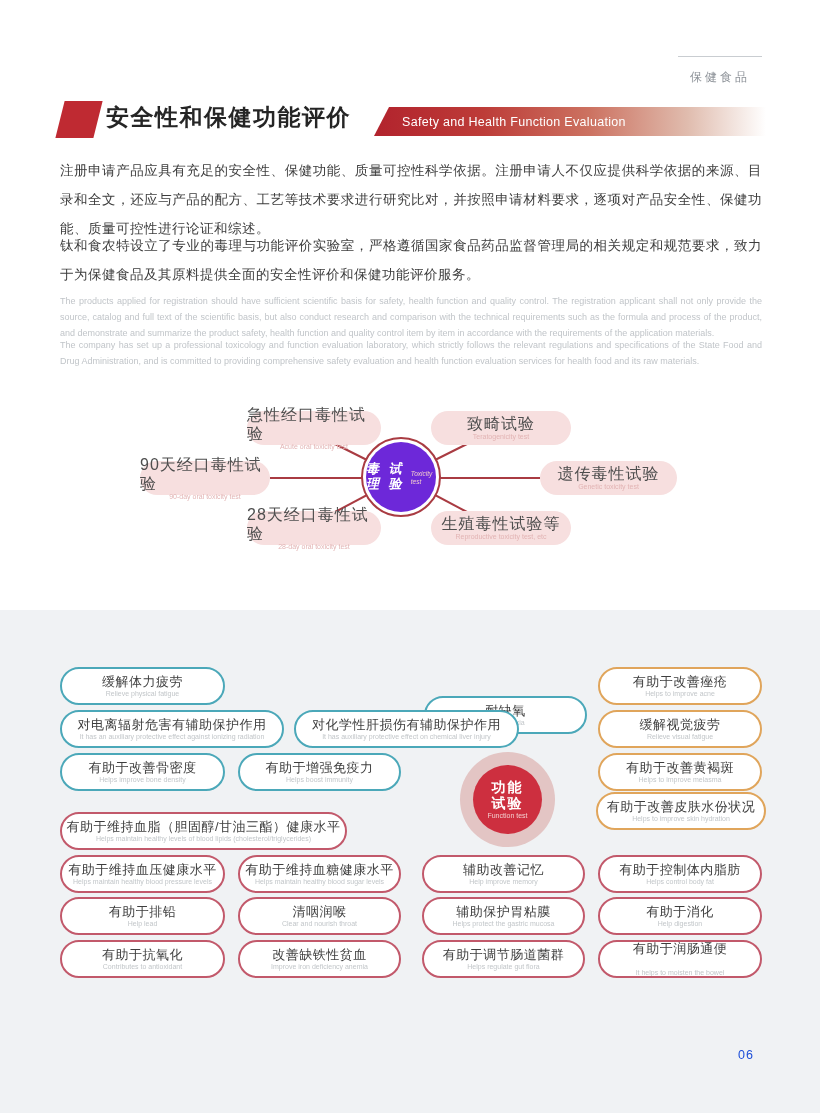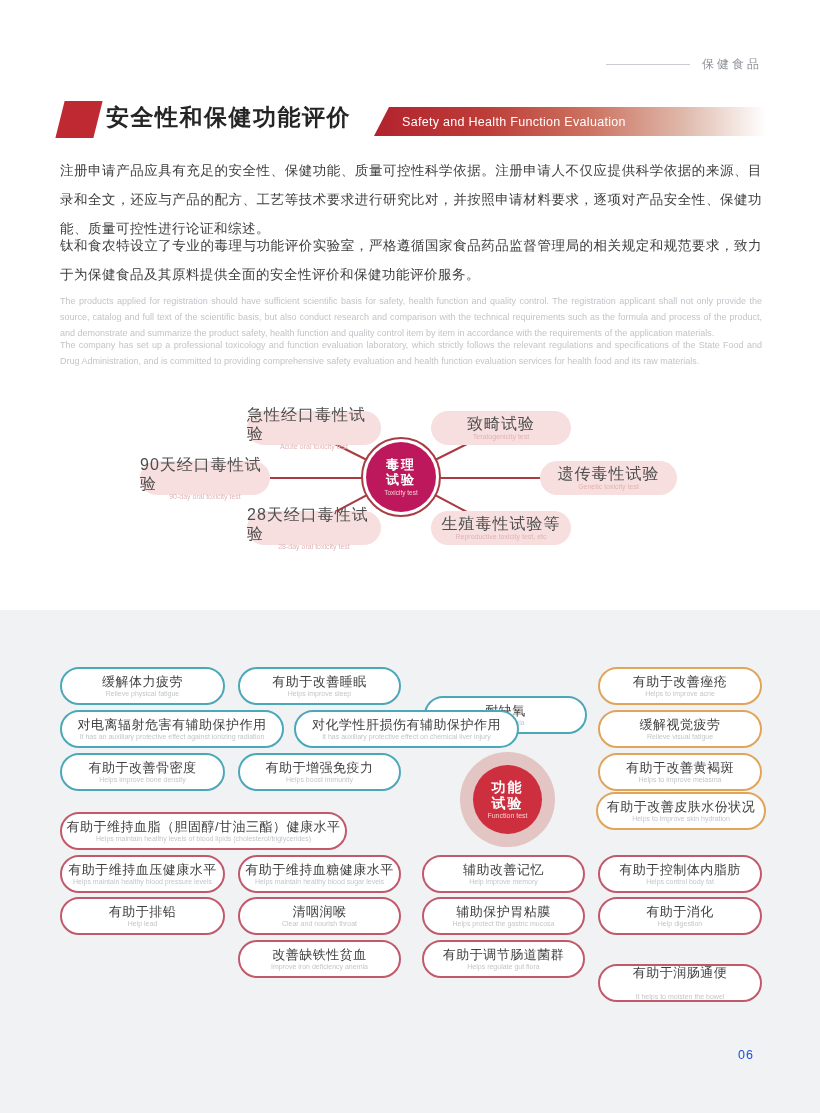--- a/index.html
+++ b/index.html
@@ -3,21 +3,21 @@
 <meta charset="utf-8">
 <style>
   html,body{margin:0;padding:0;background:#e9eaec;}
   .page{
     position:relative;width:820px;height:1113px;margin:0 auto;
     background:#ffffff;overflow:hidden;
     font-family:"Liberation Sans","DejaVu Sans",sans-serif;
     outline:1px solid #e6e8ea;
   }
   
-  .corner{position:absolute;top:56px;right:58px;display:flex;align-items:center;gap:12px;}
+  .corner{position:absolute;top:56px;right:58px;display:flex;align-items:center;gap:12px;flex-direction:column;}
   .corner .rule{width:84px;height:1px;background:#c9cdd1;}
   .corner .tag{font-size:12px;color:#8d9298;letter-spacing:3px;}
   
   .title-block{position:absolute;left:60px;top:101px;width:38px;height:37px;background:#bf2a32;transform:skewX(-14deg);}
   .title-zh{position:absolute;left:106px;top:102px;font-size:23px;font-weight:bold;color:#252525;letter-spacing:1.5px;}
   .ribbon{
     position:absolute;left:374px;top:107px;width:392px;height:29px;box-sizing:border-box;
     background:linear-gradient(90deg,#b2232d 0%,#bd3c38 28%,#cc7261 55%,#e0bcae 80%,rgba(243,236,232,0) 100%);
     clip-path:polygon(15px 0,100% 0,100% 100%,0 100%);
     display:flex;align-items:center;padding-left:28px;
@@ -32,22 +32,22 @@
     position:absolute;height:34px;background:#f7dfdf;border-radius:17px;box-sizing:border-box;
     display:flex;flex-direction:column;align-items:center;justify-content:center;line-height:1.2;
   }
   .tpill .zh{font-size:16px;color:#4e4e4e;letter-spacing:1px;}
   .tpill .en{font-size:7px;color:#e2b4b4;}
   .tox-ring{
     position:absolute;left:361px;top:437px;width:80px;height:80px;border-radius:50%;
     border:2.5px solid #a93b42;background:#ffffff;box-sizing:border-box;padding:3px;
   }
   .tox-inner{
-    width:100%;height:100%;border-radius:50%;background:#be185d;
-    display:flex;flex-direction:column;align-items:center;justify-content:center;line-height:1.15;
+    width:100%;height:100%;border-radius:50%;background:#6d28d9;
+    display:flex;flex-direction:row;align-items:center;justify-content:center;line-height:1.15;font-style:italic;
   }
   .tox-inner .zh{font-size:13px;font-weight:bold;color:#fff;letter-spacing:2px;}
   .tox-inner .en{font-size:6.5px;color:#f3cdcd;margin-top:1px;}
   
   .fn-section{position:absolute;left:0;top:610px;width:820px;height:503px;background:#f0f2f4;}
   .fpill{
     position:absolute;height:38px;background:#ffffff;border:2px solid #999;border-radius:19px;box-sizing:border-box;
     display:flex;flex-direction:column;align-items:center;justify-content:center;line-height:1.25;overflow:hidden;
   }
   .fpill .zh{font-size:13px;color:#3e3e3e;letter-spacing:0.5px;white-space:nowrap;}
@@ -132,24 +132,20 @@
       <span class="en">Toxicity test</span>
     </div>
   </div>
 
   <div class="fn-section"></div>
 
   <div class="fpill teal" style="left:60px;top:667px;width:165px;">
     <span class="zh">缓解体力疲劳</span>
     <span class="en">Relieve physical fatigue</span>
   </div>
-  <div class="fpill teal" style="left:238px;top:667px;width:163px;">
-    <span class="zh">有助于改善睡眠</span>
-    <span class="en">Helps improve sleep</span>
-  </div>
   <div class="fpill teal" style="left:424px;top:667px;width:163px;margin-top:29px;">
     <span class="zh">耐缺氧</span>
     <span class="en">Anti-hypoxia</span>
   </div>
   <div class="fpill orange" style="left:598px;top:667px;width:164px;">
     <span class="zh">有助于改善痤疮</span>
     <span class="en">Helps to improve acne</span>
   </div>
 
   <div class="fpill teal" style="left:60px;top:710px;width:224px;">
@@ -222,28 +218,32 @@
   </div>
   <div class="fpill red" style="left:422px;top:897px;width:163px;">
     <span class="zh">辅助保护胃粘膜</span>
     <span class="en">Helps protect the gastric mucosa</span>
   </div>
   <div class="fpill red" style="left:598px;top:897px;width:164px;">
     <span class="zh">有助于消化</span>
     <span class="en">Help digestion</span>
   </div>
 
+  <div class="fpill red" style="left:60px;top:940px;width:165px;">
+    <span class="zh">有助于抗氧化</span>
+    <span class="en">Contributes to antioxidant</span>
+  </div>
   <div class="fpill red" style="left:238px;top:940px;width:163px;">
     <span class="zh">改善缺铁性贫血</span>
     <span class="en">Improve iron deficiency anemia</span>
   </div>
   <div class="fpill red" style="left:422px;top:940px;width:163px;">
     <span class="zh">有助于调节肠道菌群</span>
     <span class="en">Helps regulate gut flora</span>
   </div>
-  <div class="fpill red" style="left:598px;top:964px;width:164px;gap:12px;">
+  <div class="fpill red" style="left:598px;top:940px;width:164px;gap:12px;">
     <span class="zh">有助于润肠通便</span>
     <span class="en">It helps to moisten the bowel</span>
   </div>
 
   <div class="page-num">06</div>
 
 </div>
 
 </body></html>

